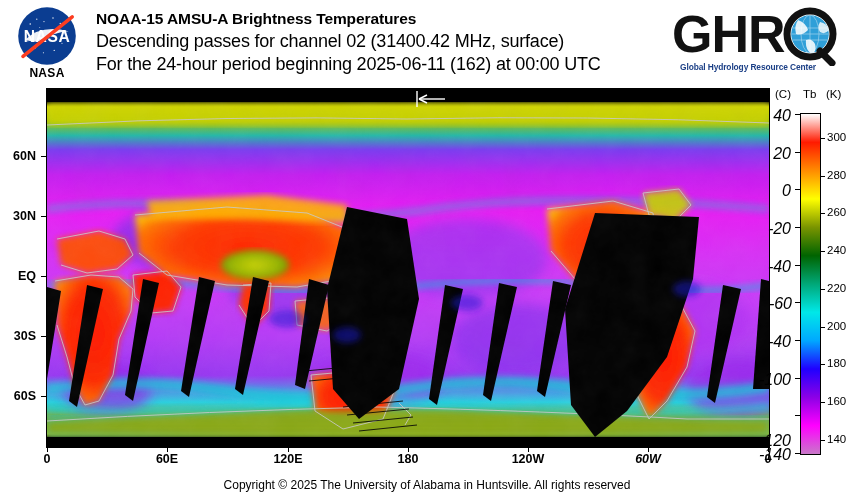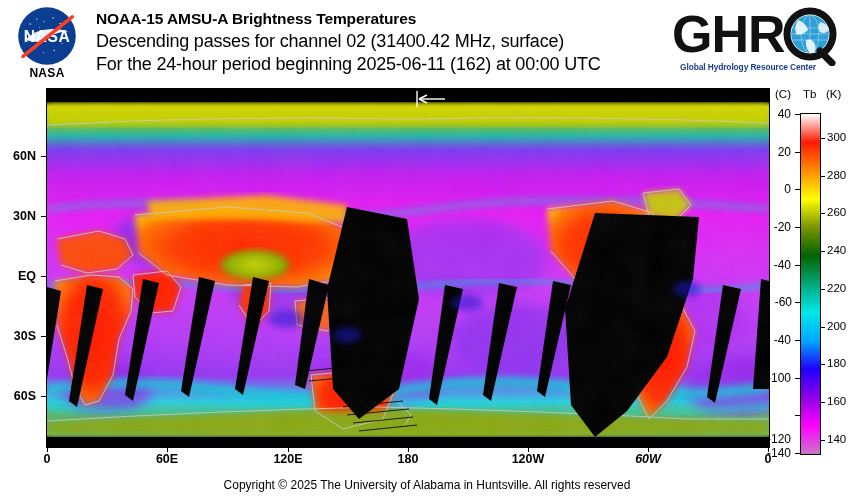--- a/index.html
+++ b/index.html
@@ -29,21 +29,21 @@
   
   .lat{position:absolute;font-size:12.5px;font-weight:bold;text-align:right;width:40px;}
   .lon{position:absolute;font-size:12.5px;font-weight:bold;text-align:center;width:46px;}
   .tickv{position:absolute;width:1px;height:5px;background:#000;}
   .tickh{position:absolute;width:5px;height:1px;background:#000;}
 
   
   #cbar{position:absolute;left:800px;top:113px;width:19px;height:340px;border:1px solid #000;}
   #cbar .grad{position:absolute;inset:0;}
   .cbhead{position:absolute;top:88px;font-size:11.5px;}
-  .cl{position:absolute;font-size:12px;text-align:right;width:34px;}
+  .cl{position:absolute;font-size:16px;text-align:right;width:34px;font-style:italic;}
   .cr{position:absolute;font-size:11.5px;text-align:left;width:34px;}
   .ctickL{position:absolute;width:5px;height:1px;background:#000;left:795px;}
   .ctickR{position:absolute;width:5px;height:1px;background:#000;left:820px;}
 
   .copyright{position:absolute;left:0;top:478px;width:854px;text-align:center;font-size:12px;}
 </style>
 </head>
 <body>
 
 <div id="root">

